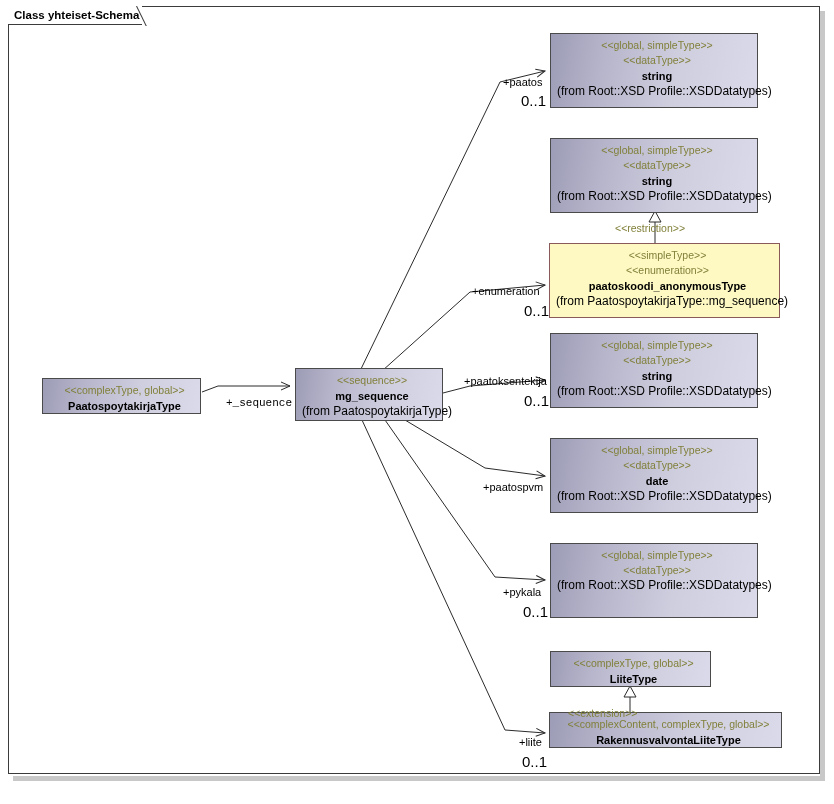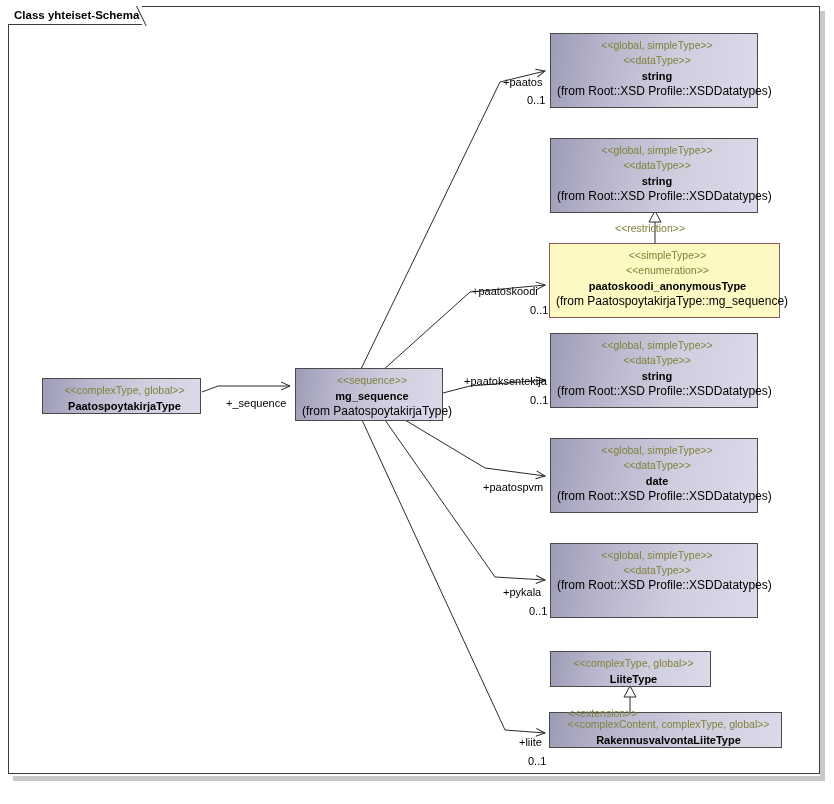--- a/index.html
+++ b/index.html
@@ -127,25 +127,24 @@
   
   .edge-label {
     position: absolute;
     font-size: 11px;
     color: #000;
     white-space: nowrap;
     line-height: 13px;
   }
   .mult-label {
     position: absolute;
-    font-size: 11px;
+    font-size: 15px;
     color: #000;
     white-space: nowrap;
     line-height: 13px;
-    margin-left: 6px;
   }
   .rel-label {
     position: absolute;
     font-size: 10.5px;
     color: #81803a;
     white-space: nowrap;
     line-height: 13px;
   }
 
   svg.edges {
@@ -254,26 +253,26 @@
   <div class="node datatype" style="left:549px; top:712px; width:233px; height:36px;">
     <div class="stereo">&lt;&lt;complexContent, complexType, global&gt;&gt;</div>
     <div class="nodename">RakennusvalvontaLiiteType</div>
   </div>
 
   <div class="node datatype" style="left:42px; top:378px; width:159px; height:36px;">
     <div class="stereo">&lt;&lt;complexType, global&gt;&gt;</div>
     <div class="nodename">PaatospoytakirjaType</div>
   </div>
 
-  <div class="edge-label" style="left:226px; top:397px;">+_sequence</div>
+  <div class="edge-label" style="left:226px; top:397px;font-family:Liberation Mono, monospace;">+_sequence</div>
 
   <div class="edge-label" style="left:503px; top:76px;">+paatos</div>
   <div class="mult-label" style="left:521px; top:94px;">0..1</div>
 
-  <div class="edge-label" style="left:472px; top:285px;">+paatoskoodi</div>
+  <div class="edge-label" style="left:472px; top:285px;">+enumeration</div>
   <div class="mult-label" style="left:524px; top:304px;">0..1</div>
 
   <div class="edge-label" style="left:464px; top:375px;">+paatoksentekija</div>
   <div class="mult-label" style="left:524px; top:394px;">0..1</div>
 
   <div class="edge-label" style="left:483px; top:481px;">+paatospvm</div>
   <div class="mult-label" style="left:524px; top:499px;"></div>
 
   <div class="edge-label" style="left:503px; top:586px;text-align:center;">+pykala</div>
   <div class="mult-label" style="left:523px; top:605px;">0..1</div>

